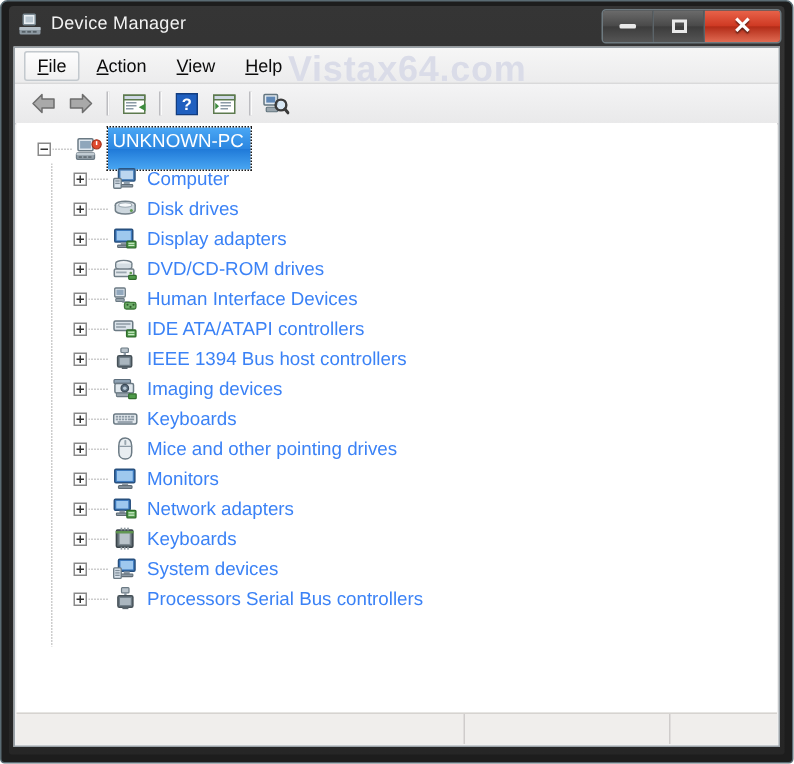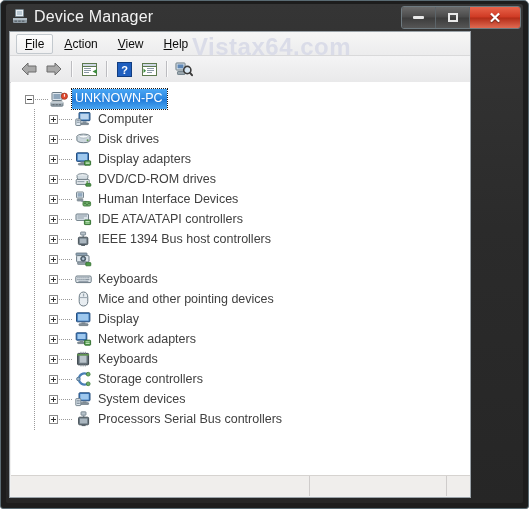--- a/index.html
+++ b/index.html
@@ -34,21 +34,21 @@
     position: absolute; left: 0; top: 0;
     width: 100%; height: 27px;
     box-sizing: border-box;
   }
   #title-icon {
     position: absolute; left: 5px; top: 4px;
     width: 18px; height: 18px;
   }
   #title-text {
     position: absolute; left: 28px; top: 4px;
-    font-size: 16px; color: #f2f2f2;
+    font-size: 12px; color: #f2f2f2;
     letter-spacing: .2px;
     white-space: nowrap;
   }
   
   #winbtns {
     position: absolute; right: 2px; top: 2px;
     display: flex; height: 21px;
     border: 1px solid #6e7a80;
     border-radius: 3px;
     overflow: hidden;
@@ -70,21 +70,21 @@
   .glyph-close {
     color: #ffffff; font-size: 15px; font-weight: bold;
     line-height: 1; font-family: "Liberation Sans", sans-serif;
     text-shadow: 0 1px 1px rgba(0,0,0,.5);
   }
 
   
   #client {
     position: absolute;
     left: 3px; top: 27px;
-    width: 462px; height: 467px;
+    width: 511px; height: 467px;
     box-sizing: border-box;
     background: #f0f0f0;
     border: 1px solid #9aa2a8;
     overflow: hidden;
   }
 
   
   #menubar {
     position: relative;
     height: 23px;
@@ -199,30 +199,30 @@
   }
 
   .icon-slot {
     width: 18px; height: 17px;
     flex: 0 0 auto;
     margin-left: 2px;
     display: flex; align-items: center; justify-content: center;
   }
   .node-label {
     font-size: 12.5px;
-    color: #404040;
+    color: #3b82f6;
     margin-left: 6px;
     line-height: 16px;
   }
   
   .node-root .sel-wrap {
     display: inline-flex; align-items: center;
     background: linear-gradient(180deg,#4aa7f5 0%,#2b86e0 50%,#1f79d8 51%,#49a6f2 100%);
     outline: 1px dotted #1a1a1a;
-    padding: 1px 4px 3px 3px;
+    padding: 1px 4px 11px 3px;
     margin-left: 4px;
   }
   .node-root .node-label { color: #ffffff; margin-left: 0; }
 
   
   #statusbar {
     position: absolute;
     left: 1px; bottom: 1px;
     width: 507px; height: 20px;
     background: #f0eeec;
@@ -476,20 +476,21 @@
             <span class="icon-slot">
               <svg width="17" height="16" viewBox="0 0 17 16">
                   <rect x="1" y="2" width="11" height="2.6" rx="0.6" fill="#8fa3b4" stroke="#5d6e7c" stroke-width="0.8"></rect>
                   <rect x="1.6" y="4.6" width="12.4" height="6.4" rx="1" fill="#dfe7ed" stroke="#6b7a84" stroke-width="1"></rect>
                   <circle cx="8.2" cy="7.8" r="2.5" fill="#5b6e7e" stroke="#3c4b57" stroke-width="0.8"></circle>
                   <circle cx="8.2" cy="7.8" r="1.2" fill="#b7c7d4"></circle>
                   <rect x="2.6" y="11" width="9" height="2.4" rx="0.5" fill="#98a4ad" stroke="#6b7a84" stroke-width="0.7"></rect>
                   <rect x="10.8" y="11.6" width="5" height="3.2" rx="0.5" fill="#4f9b4a" stroke="#2f6b2b" stroke-width="0.8"></rect>
                 </svg>
             </span>
+            <span class="node-label">Imaging devices</span>
           </div>
 
           <div class="node node-child">
             <span class="expander plus"></span>
             <span class="dots"></span>
             <span class="icon-slot">
               <svg width="17" height="16" viewBox="0 0 17 16">
                   <rect x="0.8" y="5" width="15.4" height="6.6" rx="1.2" fill="#e3e9ee" stroke="#6b7a84" stroke-width="1"></rect>
                   <rect x="2.2" y="6.2" width="1.5" height="1.2" fill="#8d9aa5"></rect>
                   <rect x="4.2" y="6.2" width="1.5" height="1.2" fill="#8d9aa5"></rect>
@@ -511,35 +512,35 @@
           <div class="node node-child">
             <span class="expander plus"></span>
             <span class="dots"></span>
             <span class="icon-slot">
               <svg width="17" height="16" viewBox="0 0 17 16">
                   <path d="M8.5 1 C5.6 1 4.2 3.2 4.2 6.4 v4.2 C4.2 13.4 6.1 15 8.5 15 C10.9 15 12.8 13.4 12.8 10.6 V6.4 C12.8 3.2 11.4 1 8.5 1 Z" fill="#e8edf1" stroke="#6b7a84" stroke-width="1"></path>
                   <path d="M4.4 6.6 h8.2" stroke="#8d9aa5" stroke-width="0.9"></path>
                   <rect x="7.9" y="2.4" width="1.3" height="3.2" rx="0.5" fill="#9aa7b0"></rect>
                 </svg>
             </span>
-            <span class="node-label">Mice and other pointing devices</span>
+            <span class="node-label">Mice and other pointing drives</span>
           </div>
 
           <div class="node node-child">
             <span class="expander plus"></span>
             <span class="dots"></span>
             <span class="icon-slot">
               <svg width="17" height="16" viewBox="0 0 17 16">
                   <rect x="1.5" y="1.8" width="13.4" height="9" rx="0.8" fill="#3f7cc0" stroke="#274f7d" stroke-width="1"></rect>
                   <rect x="2.9" y="3" width="10.6" height="6.6" fill="#9ec8ee"></rect>
                   <rect x="6.4" y="11" width="4" height="1.8" fill="#8d9aa5"></rect>
                   <rect x="4" y="12.8" width="9" height="1.8" rx="0.6" fill="#8d9aa5" stroke="#5f6b74" stroke-width="0.8"></rect>
                 </svg>
             </span>
-            <span class="node-label">Display</span>
+            <span class="node-label">Monitors</span>
           </div>
 
           <div class="node node-child">
             <span class="expander plus"></span>
             <span class="dots"></span>
             <span class="icon-slot">
               <svg width="17" height="16" viewBox="0 0 17 16">
                   <rect x="1.2" y="1.8" width="10.6" height="7.4" rx="0.8" fill="#3f7cc0" stroke="#274f7d" stroke-width="1"></rect>
                   <rect x="2.5" y="3" width="8" height="5" fill="#9ec8ee"></rect>
                   <rect x="4.6" y="9.4" width="3.6" height="1.6" fill="#8d9aa5"></rect>
@@ -564,33 +565,20 @@
                   <rect x="9.8" y="0.8" width="1.1" height="1.8" fill="#8c969d"></rect>
                   <rect x="5.4" y="13.6" width="1.1" height="1.8" fill="#8c969d"></rect>
                   <rect x="7.6" y="13.6" width="1.1" height="1.8" fill="#8c969d"></rect>
                   <rect x="9.8" y="13.6" width="1.1" height="1.8" fill="#8c969d"></rect>
                   <rect x="2.2" y="3" width="11.8" height="1.6" fill="#5f9b4a" opacity="0.85"></rect>
                 </svg>
             </span>
             <span class="node-label">Keyboards</span>
           </div>
 
-          <div class="node node-child">
-            <span class="expander plus"></span>
-            <span class="dots"></span>
-            <span class="icon-slot">
-              <svg width="17" height="16" viewBox="0 0 17 16">
-                  <path d="M12 3 A5.6 5.6 0 1 0 12 13" fill="none" stroke="#4a7fb5" stroke-width="2.2" stroke-linecap="round"></path>
-                  <circle cx="13.2" cy="3.2" r="1.9" fill="#6fae6a" stroke="#3e7a3a" stroke-width="0.8"></circle>
-                  <circle cx="13.2" cy="12.8" r="1.9" fill="#6fae6a" stroke="#3e7a3a" stroke-width="0.8"></circle>
-                  <circle cx="3.4" cy="8" r="1.8" fill="#9ab4cb" stroke="#4a6b86" stroke-width="0.8"></circle>
-                </svg>
-            </span>
-            <span class="node-label">Storage controllers</span>
-          </div>
 
           <div class="node node-child">
             <span class="expander plus"></span>
             <span class="dots"></span>
             <span class="icon-slot">
               <svg width="17" height="16" viewBox="0 0 17 16">
                   <rect x="4" y="1.8" width="11" height="8" rx="0.8" fill="#3f7cc0" stroke="#274f7d" stroke-width="1"></rect>
                   <rect x="5.3" y="3" width="8.4" height="5.6" fill="#9ec8ee"></rect>
                   <rect x="7.5" y="9.9" width="4" height="1.8" fill="#8d9aa5"></rect>
                   <rect x="5.4" y="11.7" width="8.2" height="1.7" rx="0.5" fill="#8d9aa5" stroke="#5f6b74" stroke-width="0.7"></rect>

